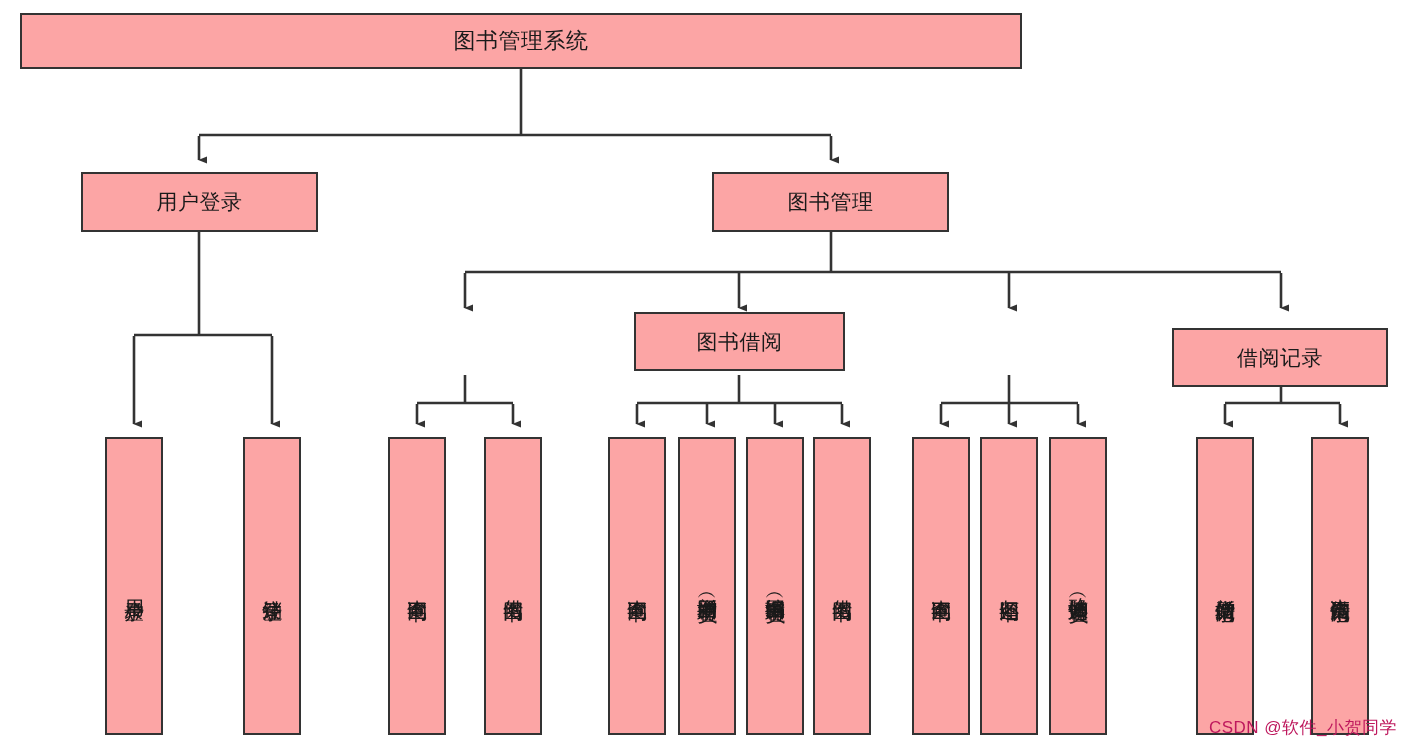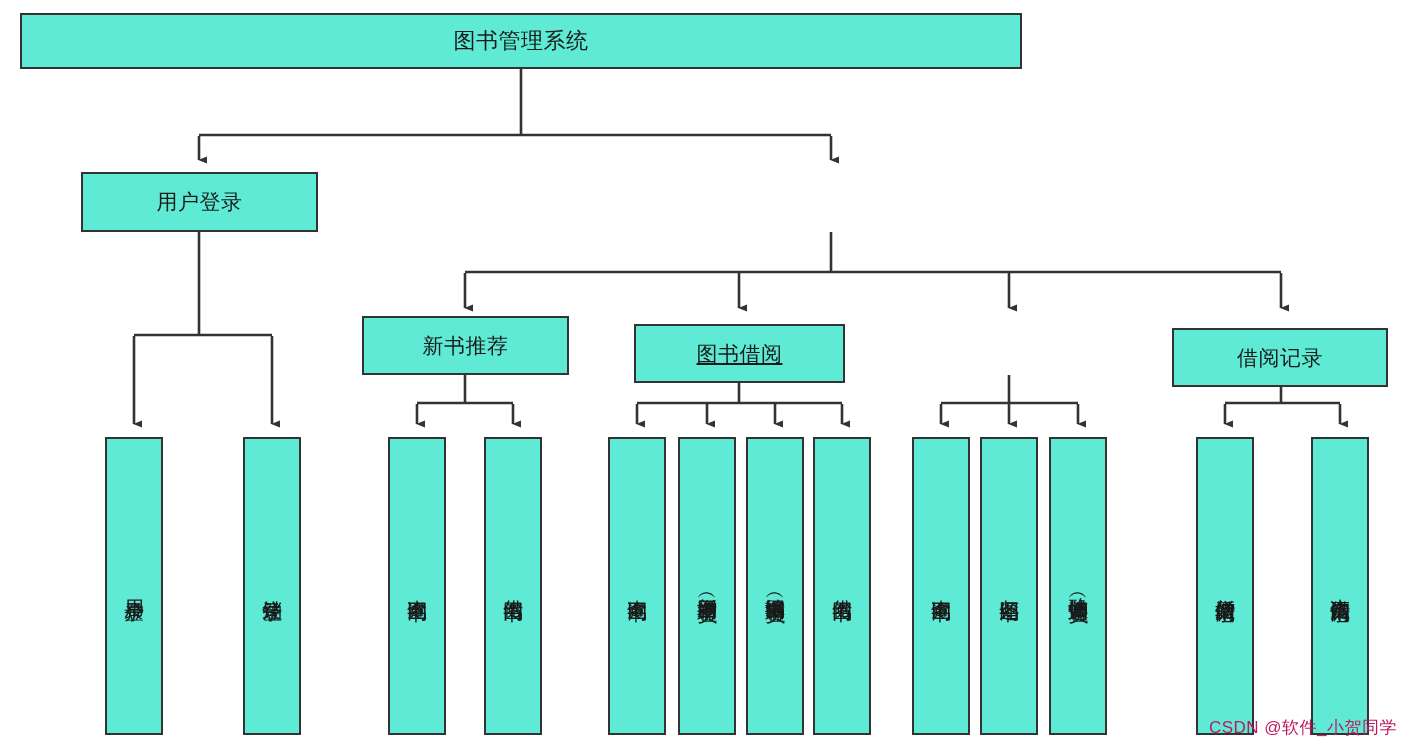--- a/index.html
+++ b/index.html
@@ -23,21 +23,21 @@
     position: absolute;
     left: 0;
     top: 0;
     width: 1405px;
     height: 747px;
     pointer-events: none;
   }
   .node {
     position: absolute;
     box-sizing: border-box;
-    background: #5eead4;
+    background: #fca5a5;
     border: 2px solid #333333;
     display: flex;
     align-items: center;
     justify-content: center;
     color: #1a1a1a;
     z-index: 2;
   }
   .node-h {
     
     font-size: 21px;
@@ -148,26 +148,26 @@
   </svg>
 
   <div class="node node-h node-root" style="left:20px; top:13px; width:1002px; height:56px;">
     <span class="hlabel">图书管理系统</span>
   </div>
 
   <div class="node node-h" style="left:81px; top:172px; width:237px; height:60px;">
     <span class="hlabel">用户登录</span>
   </div>
 
-
-  <div class="node node-h" style="left:362px; top:316px; width:207px; height:59px;">
-    <span class="hlabel">新书推荐</span>
-  </div>
-
-  <div class="node node-h" style="left:634px; top:324px; width:211px; height:59px;text-decoration:underline;">
+  <div class="node node-h" style="left:712px; top:172px; width:237px; height:60px;">
+    <span class="hlabel">图书管理</span>
+  </div>
+
+
+  <div class="node node-h" style="left:634px; top:312px; width:211px; height:59px;">
     <span class="hlabel">图书借阅</span>
   </div>
 
 
   <div class="node node-h" style="left:1172px; top:328px; width:216px; height:59px;">
     <span class="hlabel">借阅记录</span>
   </div>
 
   <div class="node node-v" style="left:105px; top:437px; width:58px; height:298px;">
     <span class="vlabel">用户登录</span>

